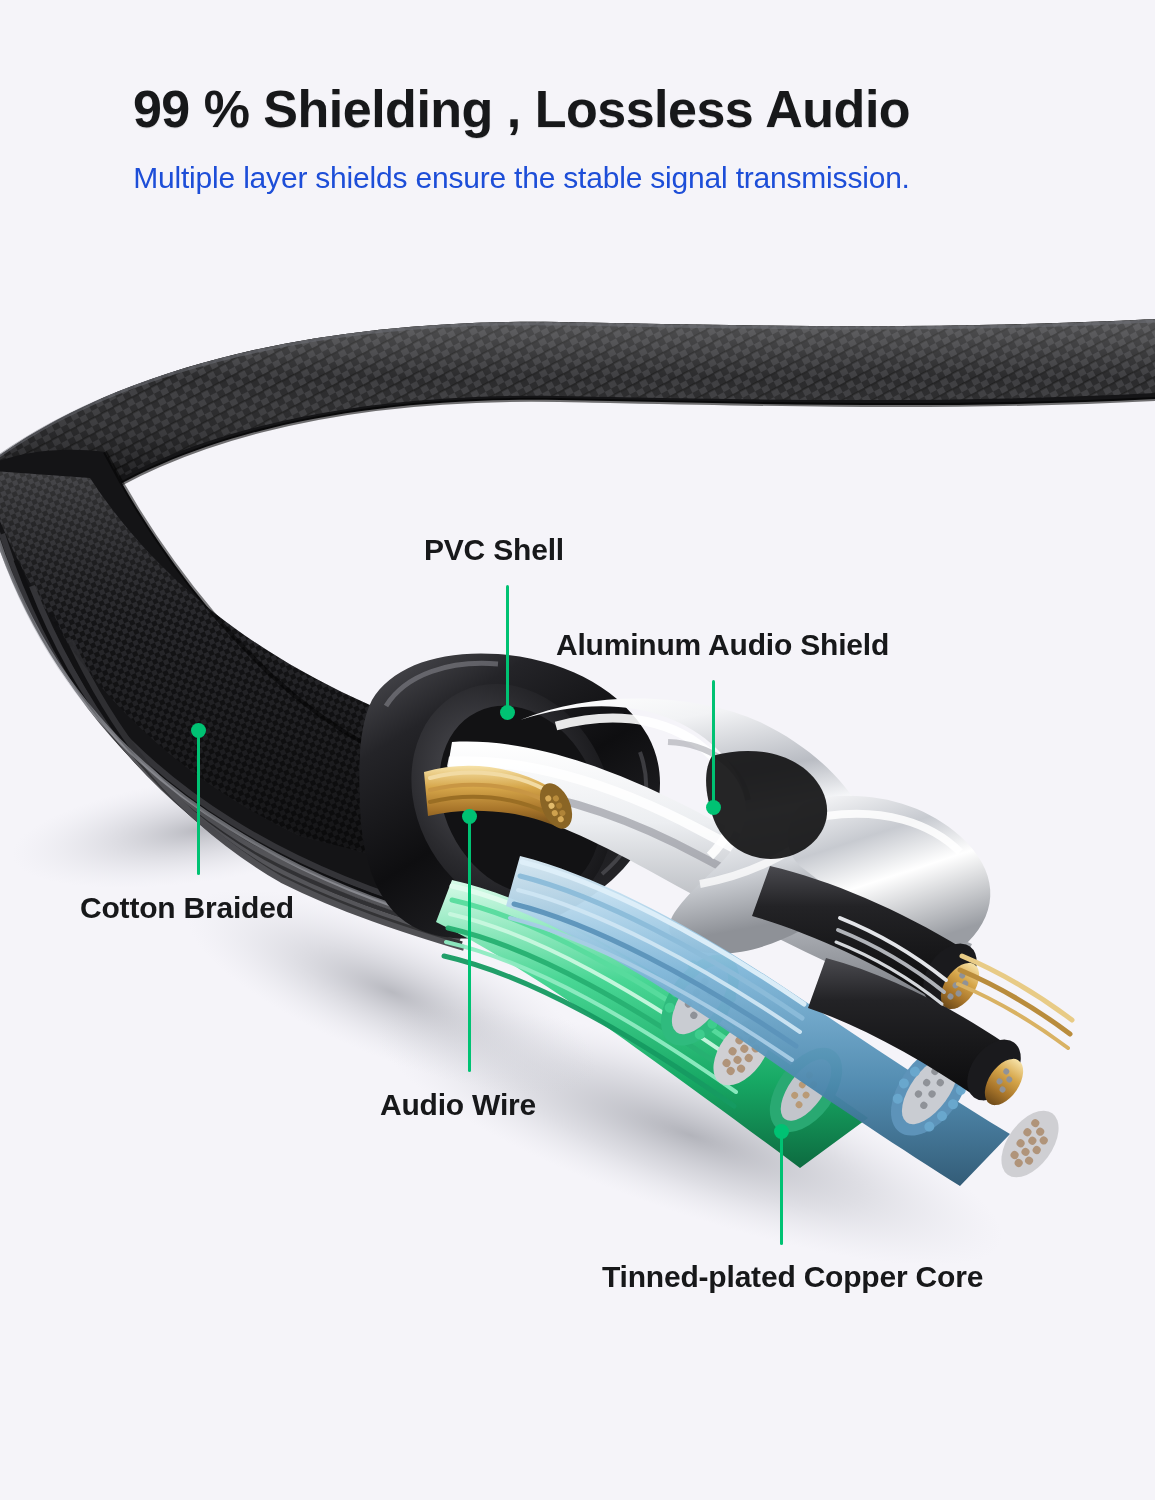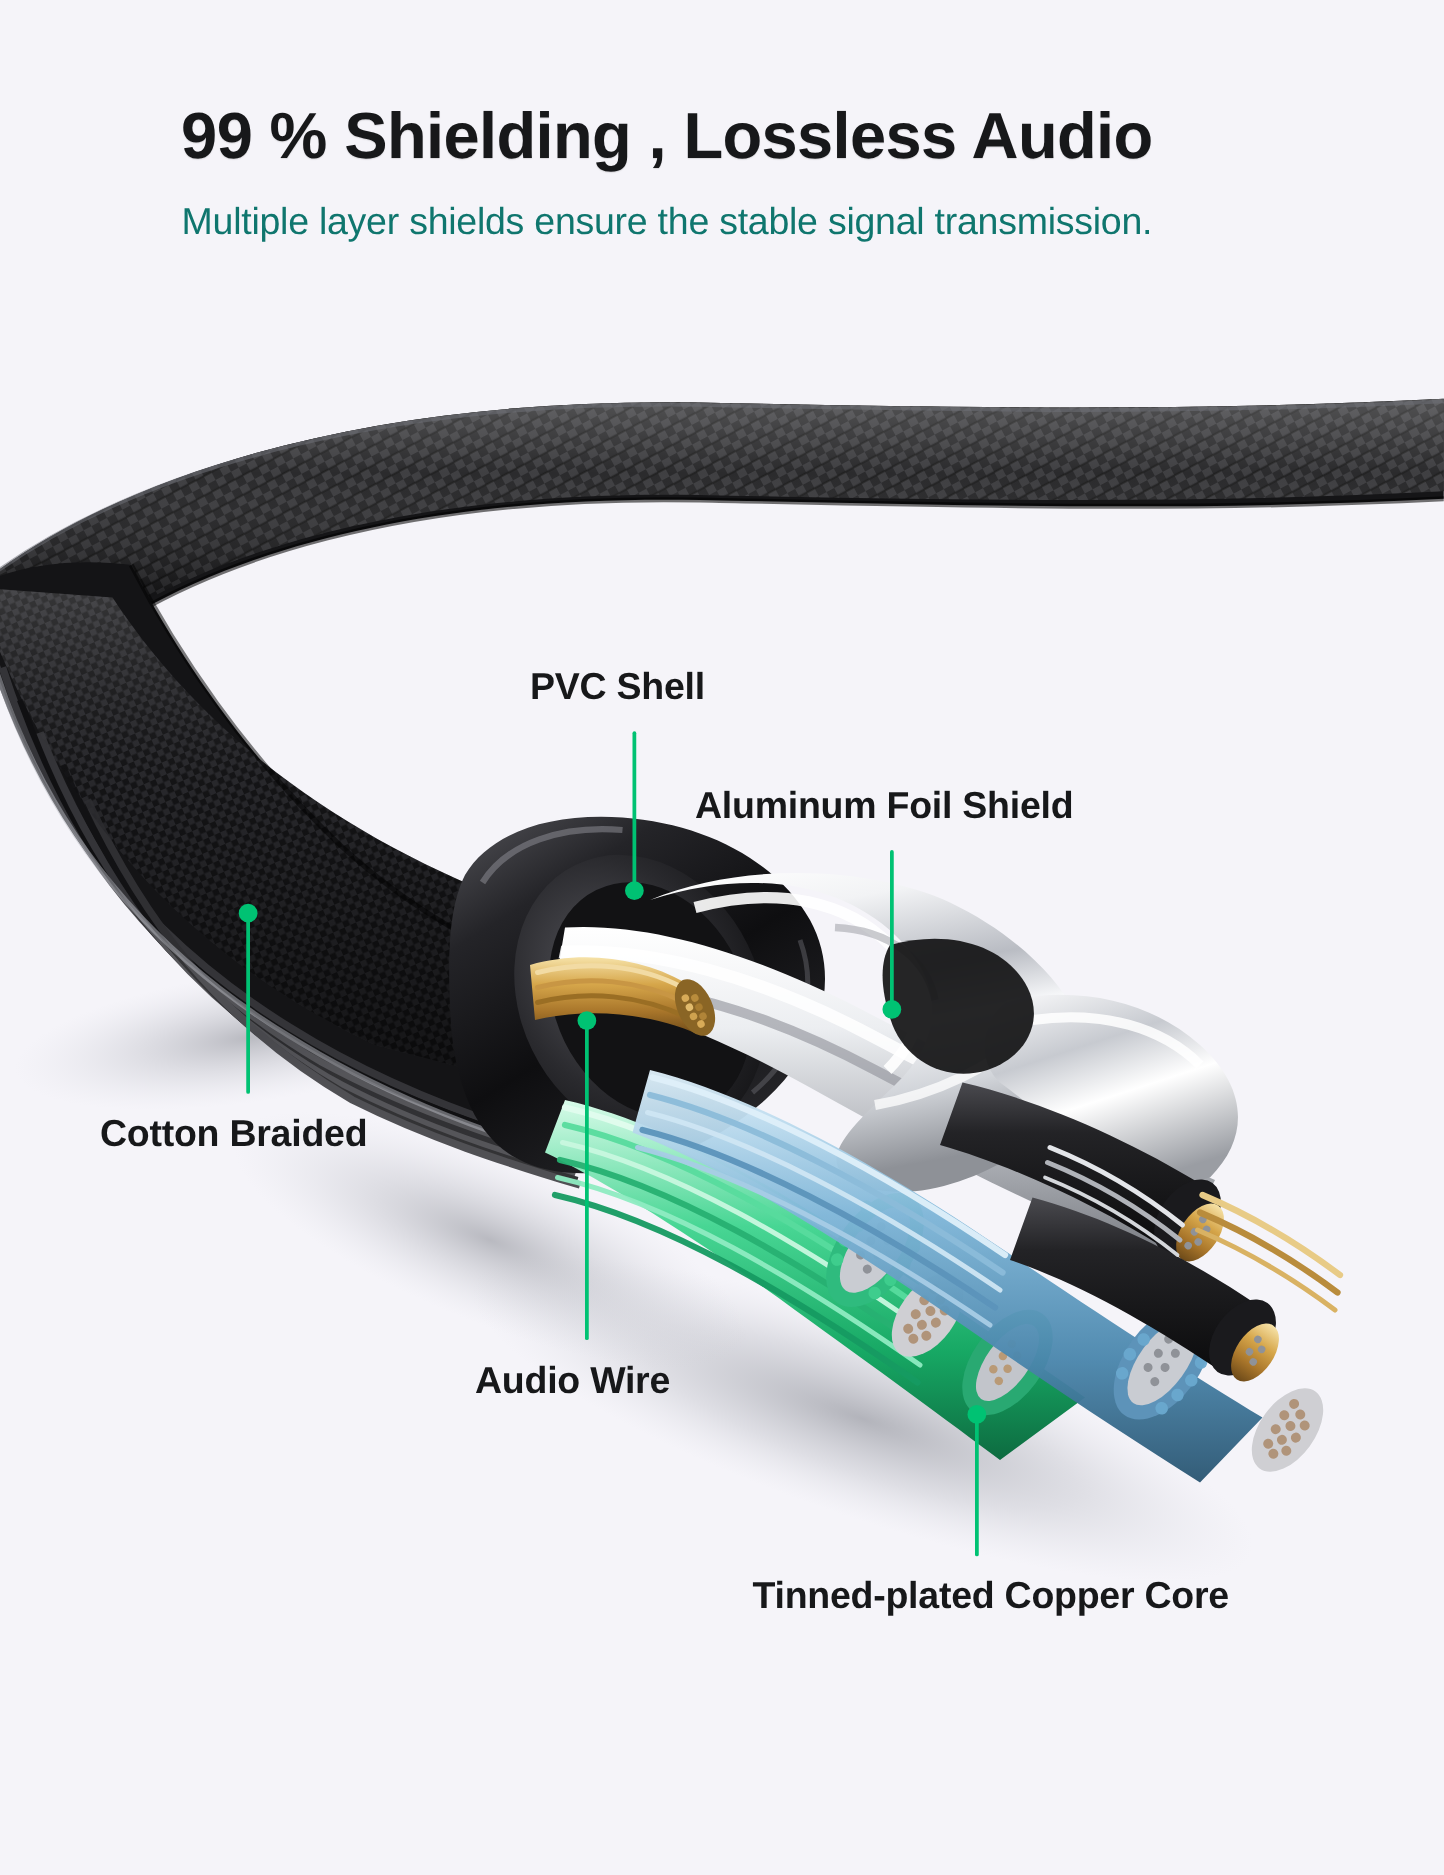--- a/index.html
+++ b/index.html
@@ -4,31 +4,31 @@
 <style>
   html,body{margin:0;padding:0;}
   body{
     width:1155px;height:1500px;overflow:hidden;
     background:#f5f4f9;
     font-family:"Liberation Sans", sans-serif;
     position:relative;
   }
 
   
-  .header{position:absolute;left:0;top:0;width:1043px;text-align:center;margin-left:12px;}
+  .header{position:absolute;left:0;top:0;width:1043px;text-align:center;}
   .title{
     margin:0;padding-top:80px;
     font-size:52px;font-weight:bold;letter-spacing:-0.5px;
     color:#17181a;line-height:1.12;
     text-shadow:0 1px 1px rgba(0,0,0,.12);
   }
   .subtitle{
     margin:0;padding-top:22px;
     font-size:30px;font-weight:normal;letter-spacing:-0.2px;
-    color:#0f766e;line-height:1.2;
+    color:#1d4ed8;line-height:1.2;
   }
 
   
   .stage{position:absolute;left:0;top:0;width:1155px;height:1500px;}
   .art{position:absolute;left:0;top:0;width:1155px;height:1500px;}
 
   
   .callout{position:absolute;}
   .callout .lbl{
     position:absolute;white-space:nowrap;
@@ -454,21 +454,21 @@
   <p class="subtitle">Multiple layer shields ensure the stable signal transmission.</p>
 </div>
 
 <div class="callout" id="co-pvc">
   <span class="lbl">PVC Shell</span>
   <span class="leader"></span>
   <span class="dot"></span>
 </div>
 
 <div class="callout" id="co-alu">
-  <span class="lbl">Aluminum Foil Shield</span>
+  <span class="lbl">Aluminum Audio Shield</span>
   <span class="leader"></span>
   <span class="dot"></span>
 </div>
 
 <div class="callout" id="co-cot">
   <span class="lbl">Cotton Braided</span>
   <span class="leader"></span>
   <span class="dot"></span>
 </div>
 

